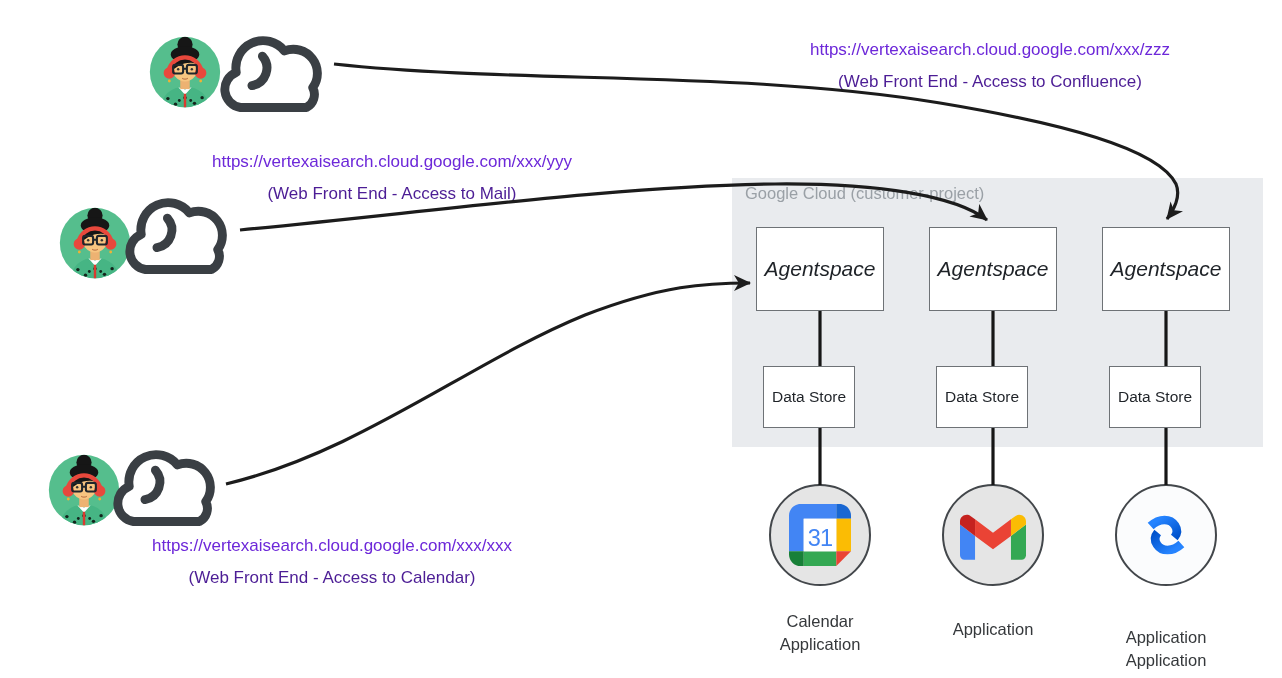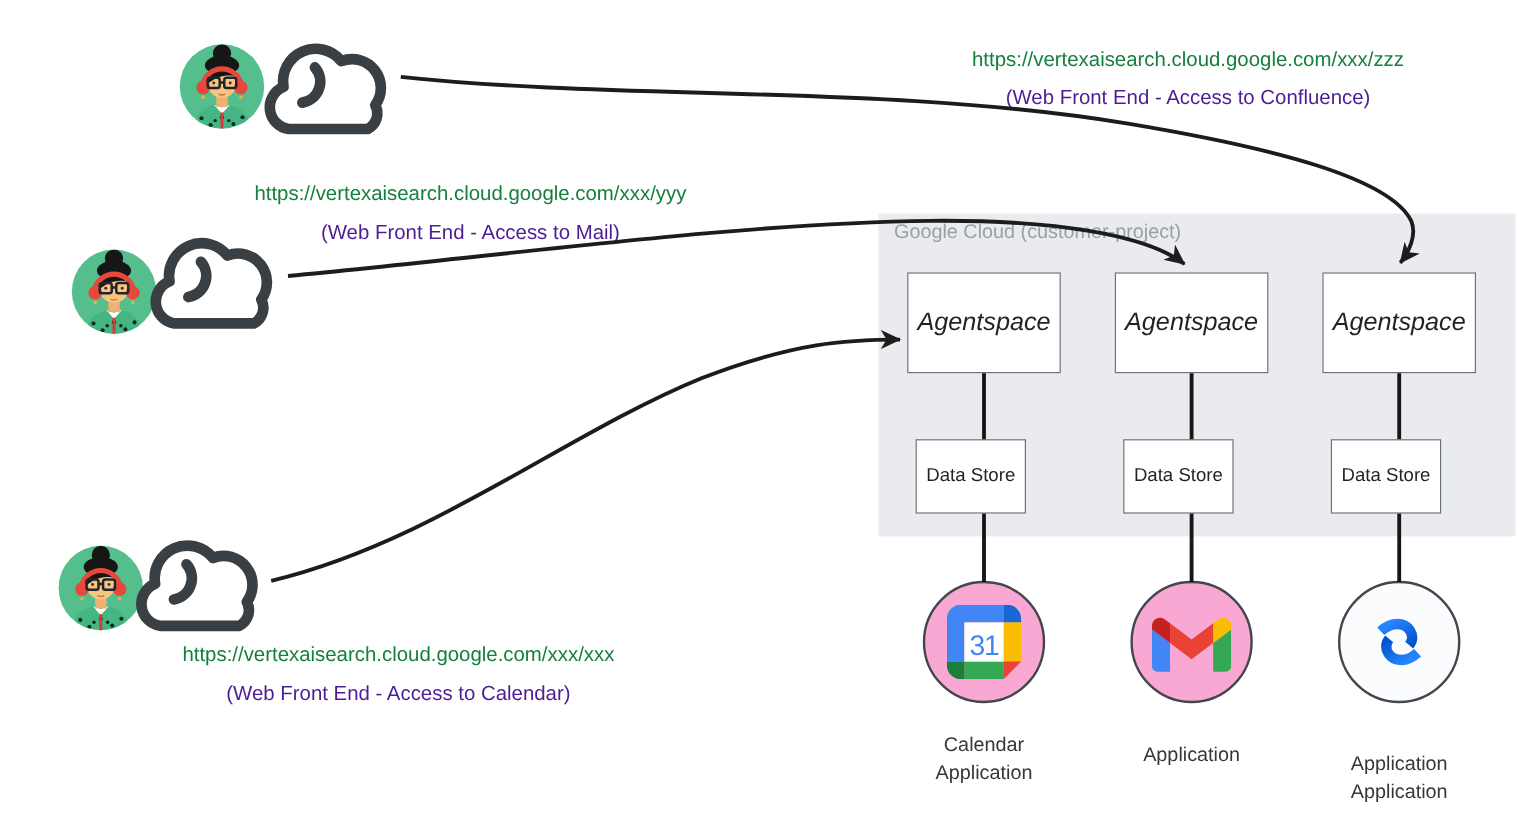--- a/index.html
+++ b/index.html
@@ -5,41 +5,41 @@
   html,body{margin:0;padding:0;background:#ffffff;}
   .canvas{
     position:relative;width:1282px;height:678px;background:#ffffff;overflow:hidden;
     font-family:"Liberation Sans", sans-serif;color:#202124;
   }
   .abs{position:absolute;}
   svg{display:block;}
 
   
   .url-block{position:absolute;display:flex;flex-direction:column;gap:12px;text-align:center;}
-  .url-line{font-size:17px;color:#15803d;white-space:nowrap;}
+  .url-line{font-size:17px;color:#6d28d9;white-space:nowrap;}
   .caption-line{font-size:17px;color:#4c1d95;white-space:nowrap;}
 
   
   .gcp-box{position:absolute;left:732px;top:178px;width:531px;height:269px;background:#E9EBEE;}
   .gcp-label{position:absolute;left:745px;top:184px;font-size:16.5px;color:#9AA0A6;white-space:nowrap;}
 
   
   .node-box{
     position:absolute;background:#ffffff;border:1.6px solid #6E7276;
     display:flex;align-items:center;justify-content:center;box-sizing:border-box;
   }
   .agent-box{width:128px;height:84px;top:227px;}
   .agent-box .txt{font-style:italic;font-size:21px;color:#1F2328;}
   .ds-box{width:92px;height:62px;top:366px;}
   .ds-box .txt{font-size:15.5px;color:#1F2328;}
 
   
   .app-circle{
     position:absolute;top:484px;width:102px;height:102px;border-radius:50%;
-    background:#f9a8d4;border:2px solid #43474B;box-sizing:border-box;
+    background:#e5e5e5;border:2px solid #43474B;box-sizing:border-box;
     display:flex;align-items:center;justify-content:center;
   }
   .app-label{position:absolute;width:172px;text-align:center;font-size:16.5px;line-height:23px;color:#35383B;}
 
   .arrow-layer{position:absolute;left:0;top:0;z-index:6;pointer-events:none;}
   .user-group{position:absolute;}
 </style>
 </head>
 <body>
 

